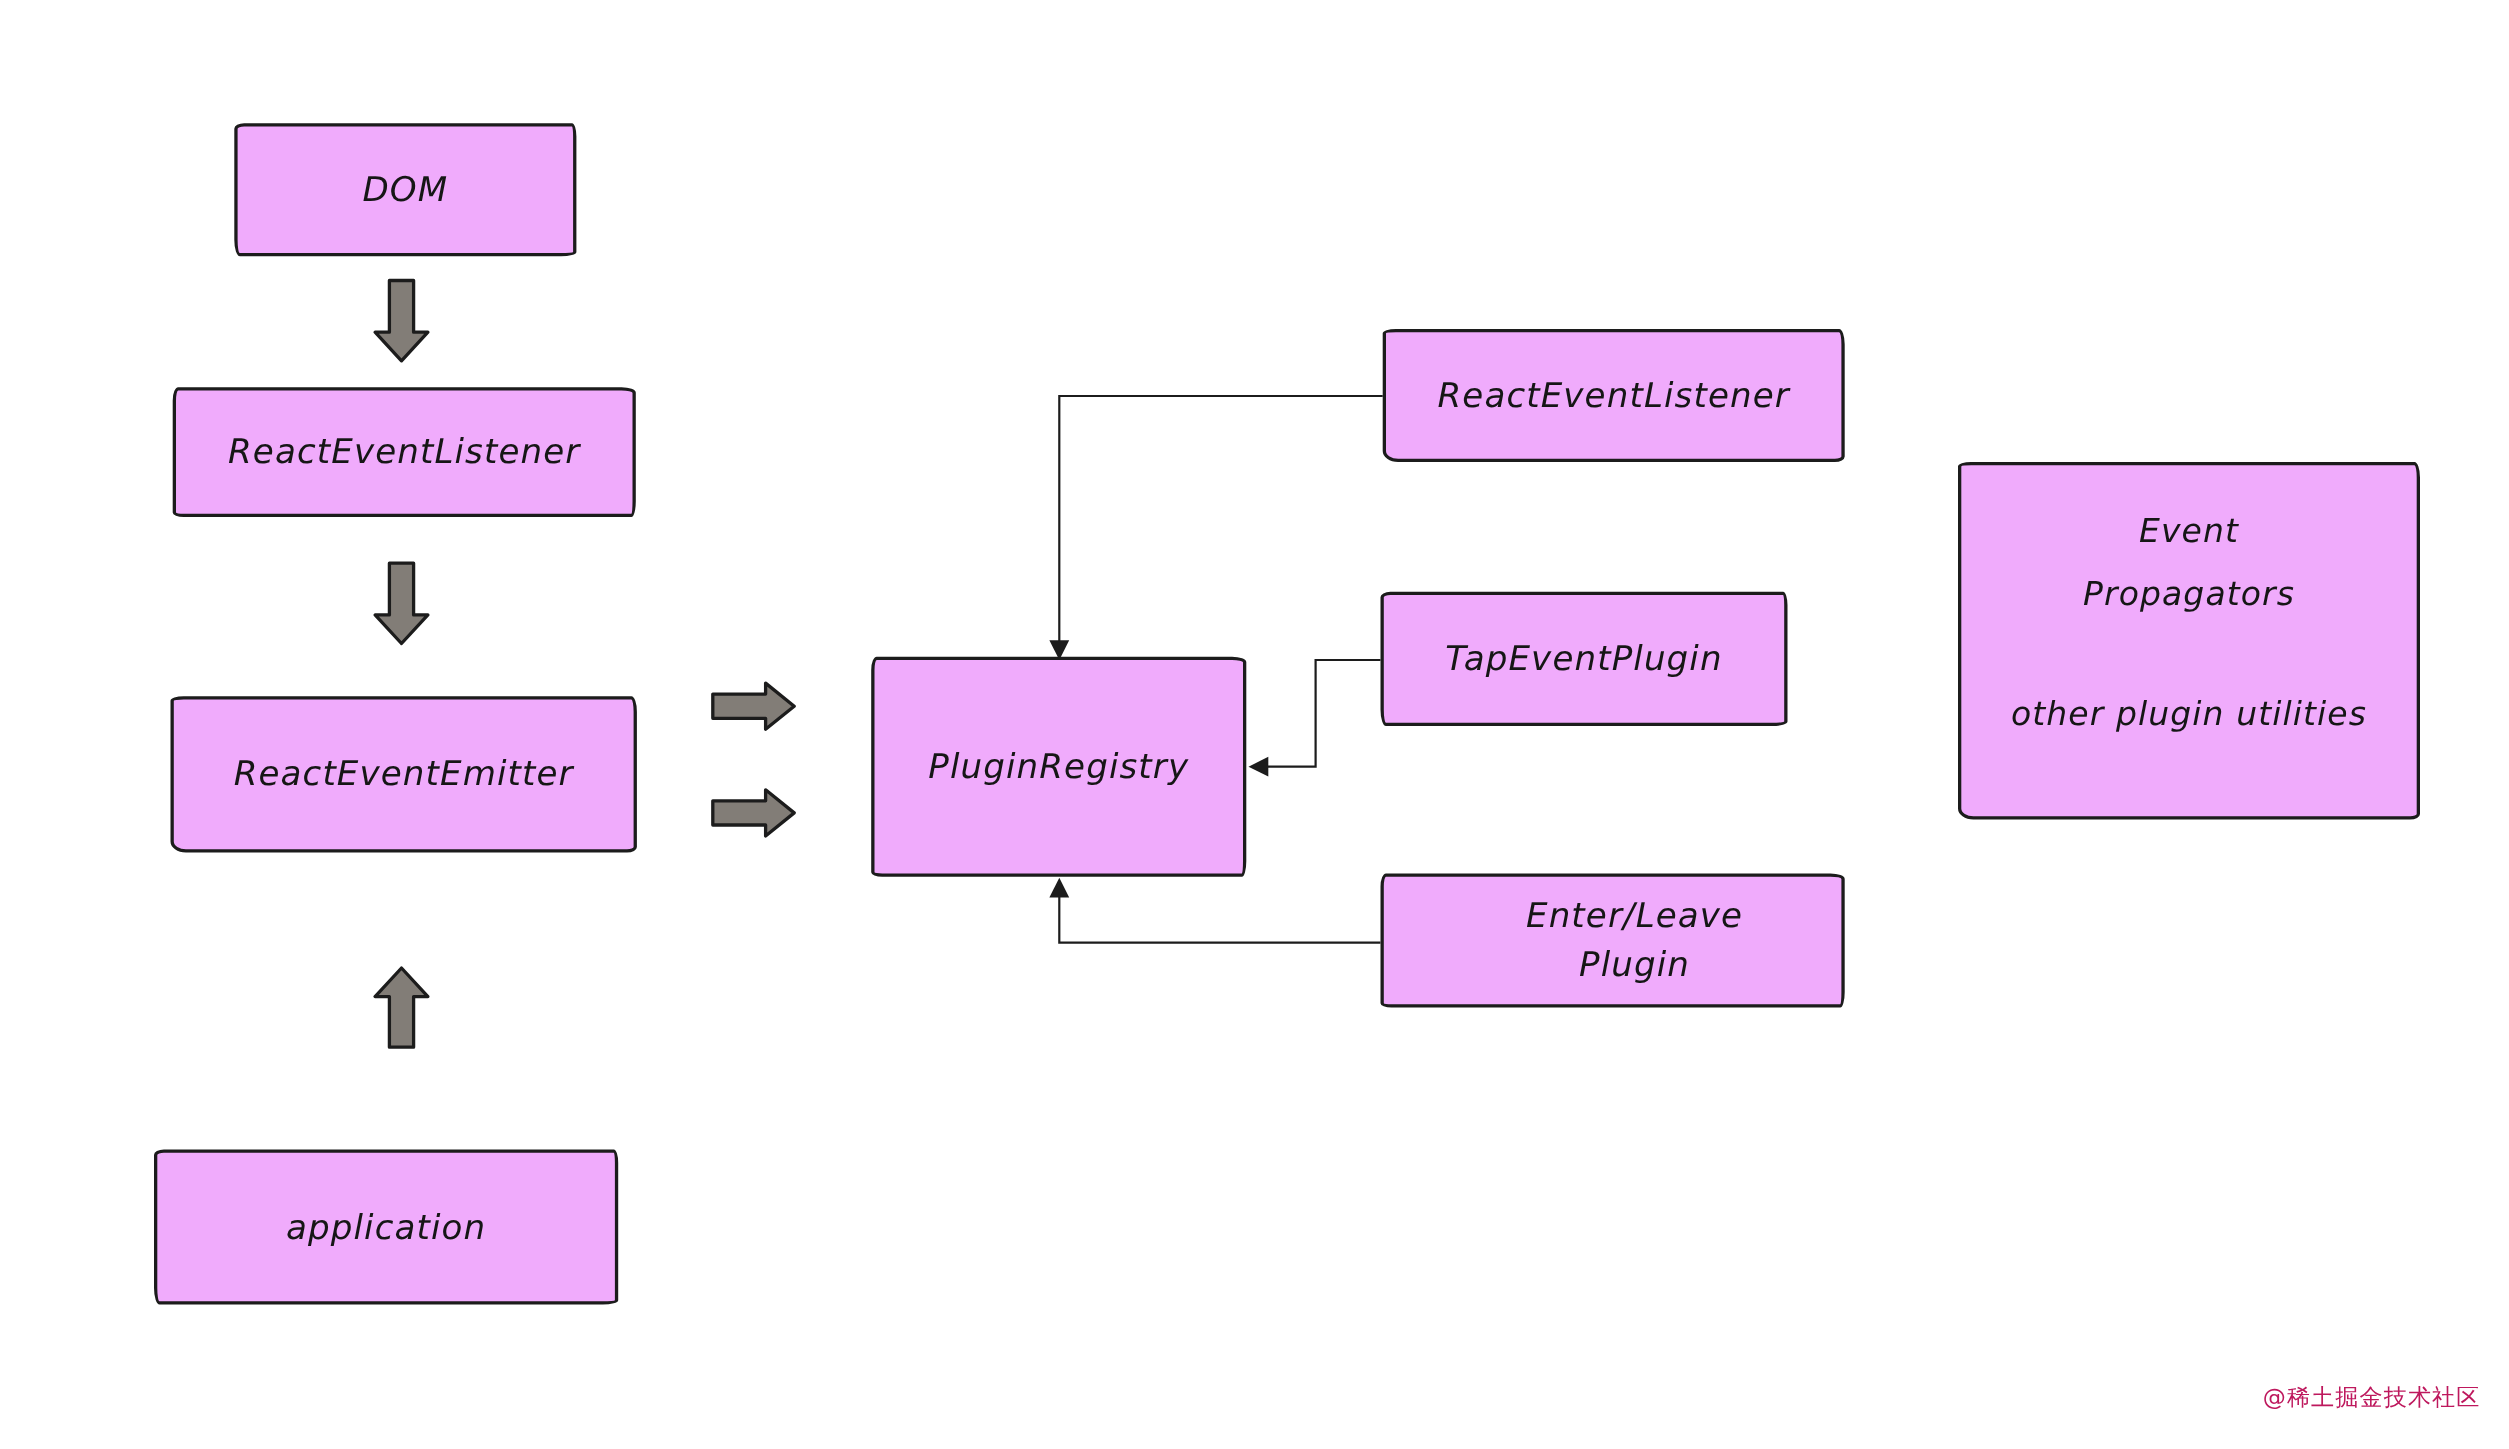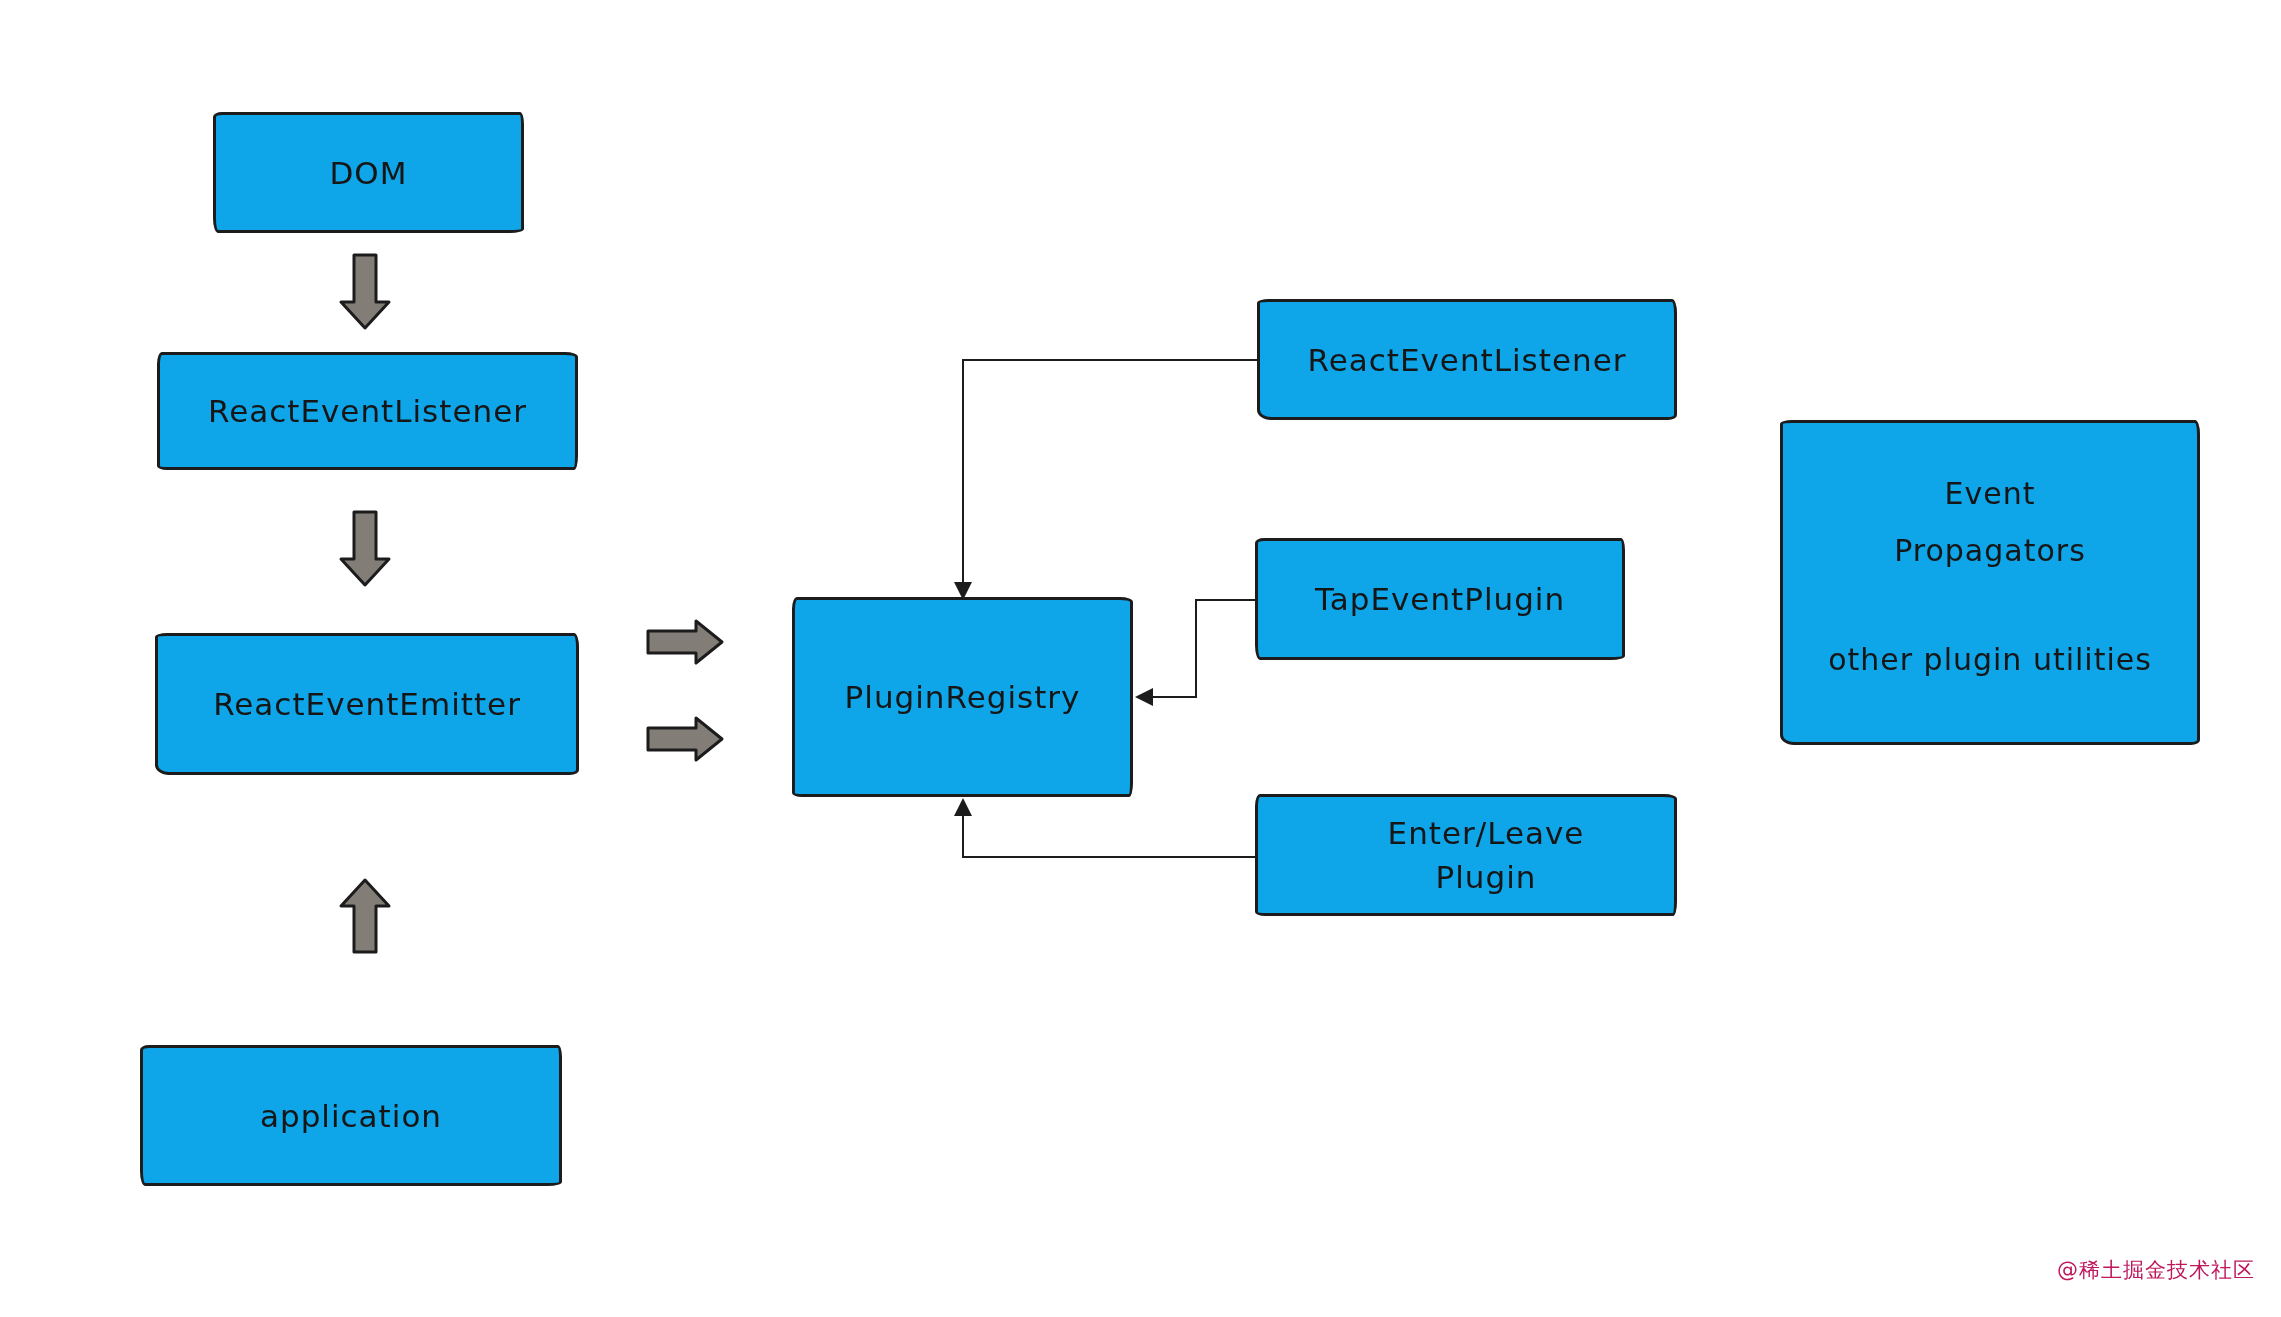--- a/index.html
+++ b/index.html
@@ -18,45 +18,46 @@
   #wires {
     position: absolute;
     left: 0;
     top: 0;
     width: 2281px;
     height: 1317px;
   }
   .node {
     position: absolute;
     box-sizing: border-box;
-    background: #0ea5e9;
+    background: #f0abfc;
     border: 3px solid #1c1c1c;
     display: flex;
     align-items: center;
     justify-content: center;
     text-align: right;
     color: #161616;
     font-size: 31px;
     letter-spacing: 1px;
+    font-style: italic;
   }
   
   .wobble-a { border-radius: 9px 4px 14px 5px / 5px 12px 4px 15px; }
   .wobble-b { border-radius: 5px 13px 4px 10px / 12px 5px 14px 4px; }
   .wobble-c { border-radius: 12px 5px 9px 14px / 4px 14px 5px 10px; }
   .node .lines {
     display: flex;
     flex-direction: column;
     align-items: center;
   }
   .node .line {
     line-height: 44px;
   }
   #node-event-propagators {
     align-items: flex-start;
-    padding-top: 42px;
+    padding-top: 32px;
   }
   #node-event-propagators .line {
     line-height: 57px;
     font-size: 30px;
   }
   #node-event-propagators .line-spacer {
     height: 52px;
   }
   .watermark {
     position: absolute;

